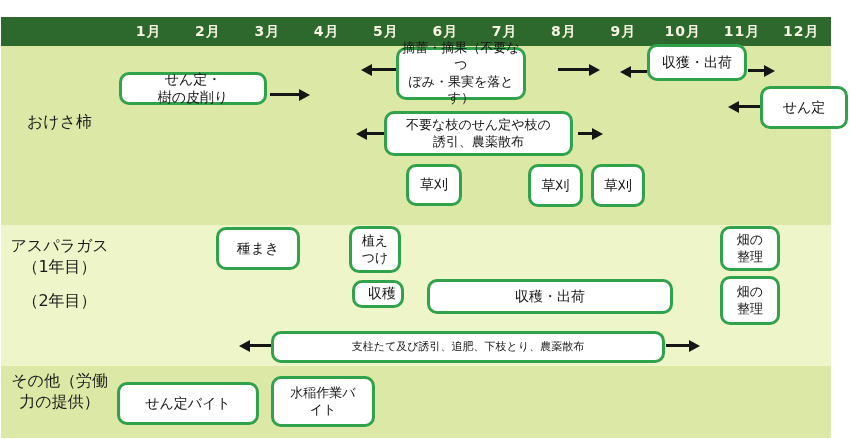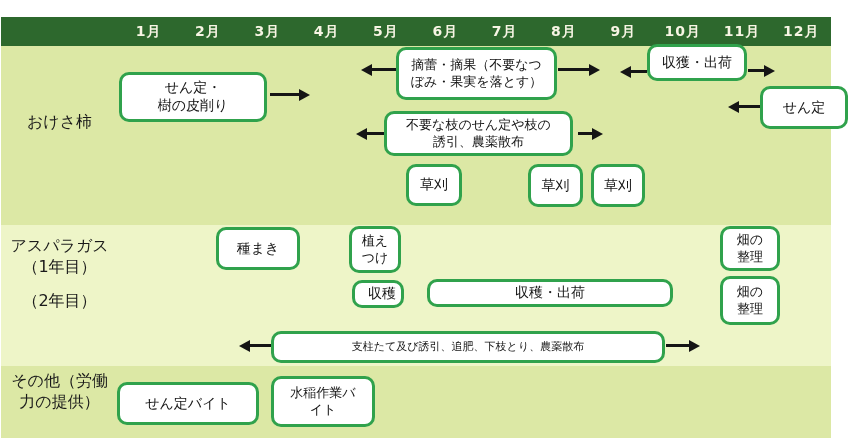--- a/index.html
+++ b/index.html
@@ -87,37 +87,37 @@
 
   <div class="overlay">
 
     <div class="rlabel" style="top:112px;">おけさ柿</div>
     <div class="rlabel" style="top:236px;">アスパラガス
 （1年目）</div>
     <div class="rlabel" style="top:291px;">（2年目）</div>
     <div class="rlabel" style="top:371px;">その他（労働
 力の提供）</div>
 
-    <div class="abox" style="left:119px;top:72px;width:148px;height:50px;">せん定・
+    <div class="abox" style="left:119px;top:72px;width:148px;height:33px;">せん定・
 樹の皮削り</div>
-    <div class="abox fs13" style="left:396px;top:47px;width:161px;height:53px;">摘蕾・摘果（不要なつ
+    <div class="abox fs13" style="left:396px;top:47px;width:130px;height:53px;">摘蕾・摘果（不要なつ
 ぼみ・果実を落とす）</div>
     <div class="abox" style="left:647px;top:44px;width:100px;height:37px;">収獲・出荷</div>
     <div class="abox" style="left:760px;top:86px;width:88px;height:43px;">せん定</div>
     <div class="abox fs13" style="left:384px;top:111px;width:189px;height:45px;">不要な枝のせん定や枝の
 誘引、農薬散布</div>
     <div class="abox" style="left:406px;top:164px;width:56px;height:42px;">草刈</div>
     <div class="abox" style="left:528px;top:164px;width:55px;height:43px;">草刈</div>
     <div class="abox" style="left:591px;top:164px;width:54px;height:43px;">草刈</div>
 
     <div class="abox" style="left:216px;top:227px;width:84px;height:43px;font-family:Liberation Serif, serif;">種まき</div>
     <div class="abox fs13" style="left:349px;top:226px;width:52px;height:47px;">植え
 つけ</div>
     <div class="abox" style="left:352px;top:280px;width:52px;height:28px;padding-left:8px;">収穫</div>
-    <div class="abox" style="left:427px;top:279px;width:246px;height:28px;">収穫・出荷</div>
+    <div class="abox" style="left:427px;top:279px;width:246px;height:35px;">収穫・出荷</div>
     <div class="abox fs13" style="left:720px;top:226px;width:60px;height:45px;">畑の
 整理</div>
     <div class="abox fs13" style="left:720px;top:276px;width:60px;height:49px;">畑の
 整理</div>
     <div class="abox" style="left:271px;top:331px;width:394px;height:32px;font-size:11px;">支柱たて及び誘引、追肥、下枝とり、農薬散布</div>
 
     <div class="abox" style="left:117px;top:382px;width:142px;height:43px;">せん定バイト</div>
     <div class="abox fs13" style="left:271px;top:376px;width:104px;height:51px;">水稲作業バ
 イト</div>
 

